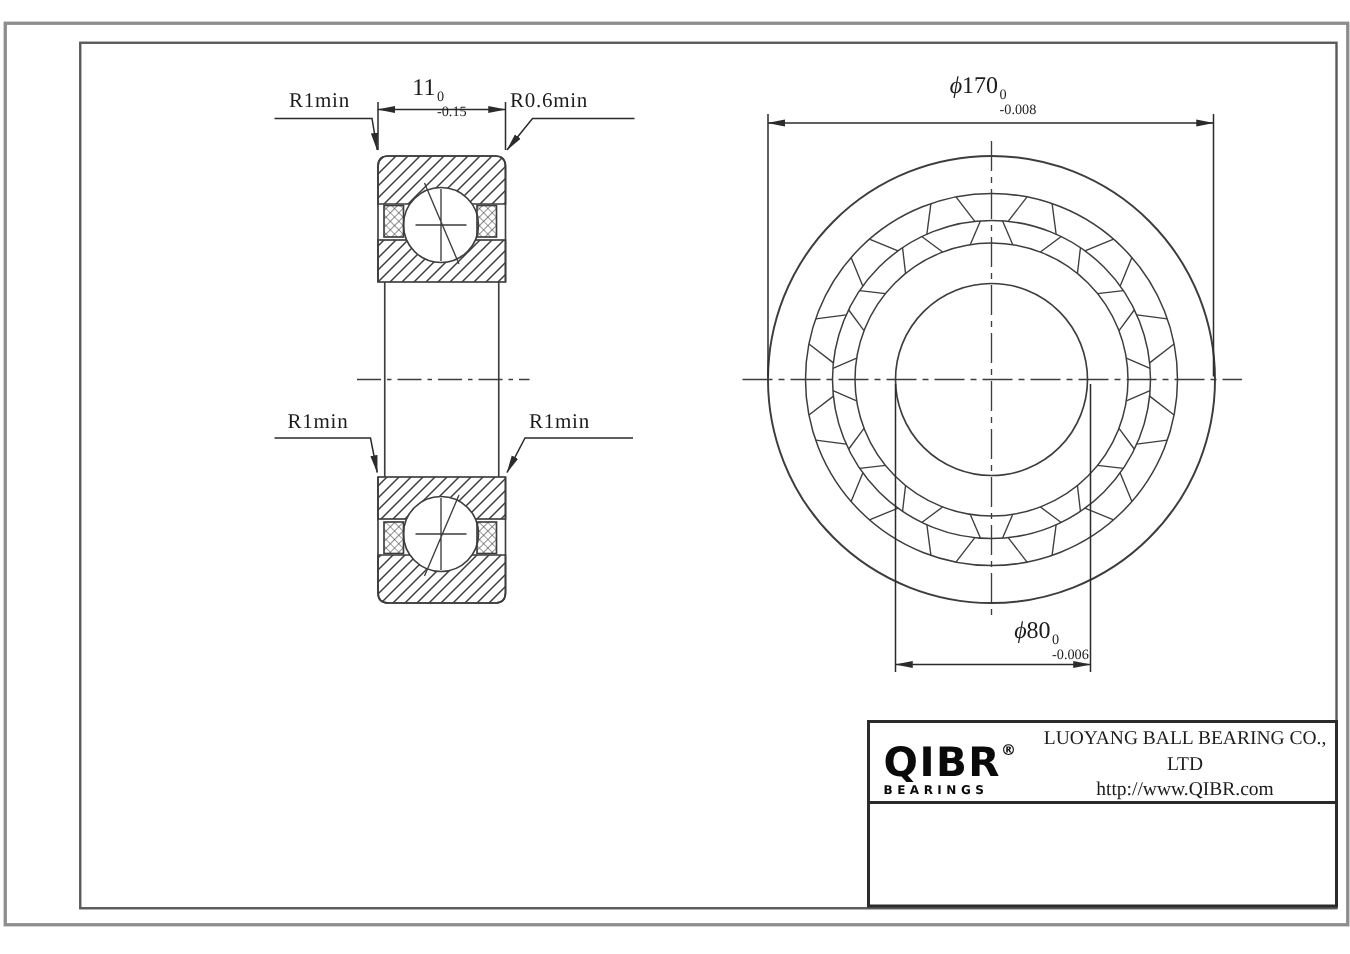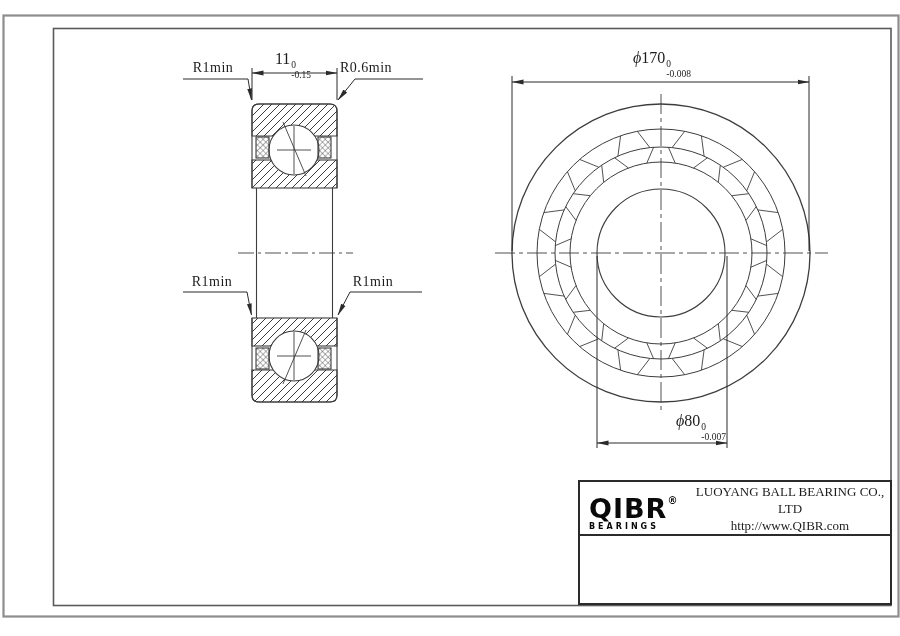--- a/index.html
+++ b/index.html
@@ -163,21 +163,21 @@
         <i>-0.15</i>
       </span></div>
 
   <div class="dim" style="left:662px;top:49px;"><span class="sym">ϕ</span><span>170</span><span class="tol">
         <i>0</i>
         <i>-0.008</i>
       </span></div>
 
   <div class="dim" style="left:701px;top:412px;"><span class="sym">ϕ</span><span>80</span><span class="tol">
         <i>0</i>
-        <i>-0.007</i>
+        <i>-0.006</i>
       </span></div>
 
   <div class="titleblock">
     <div class="tb-row1">
       <div class="tb-logo">
         <div class="tb-wordmark"><span>QIBR</span><span class="tb-reg">®</span></div>
         <div class="tb-tagline">BEARINGS</div>
       </div>
       <div class="tb-company">
         <div>LUOYANG BALL BEARING CO., LTD</div>

